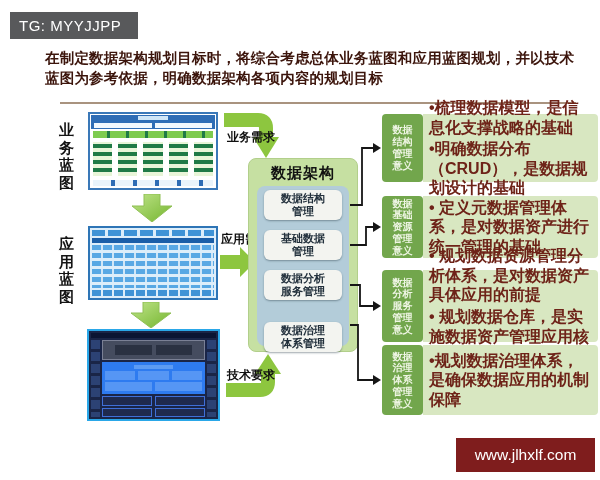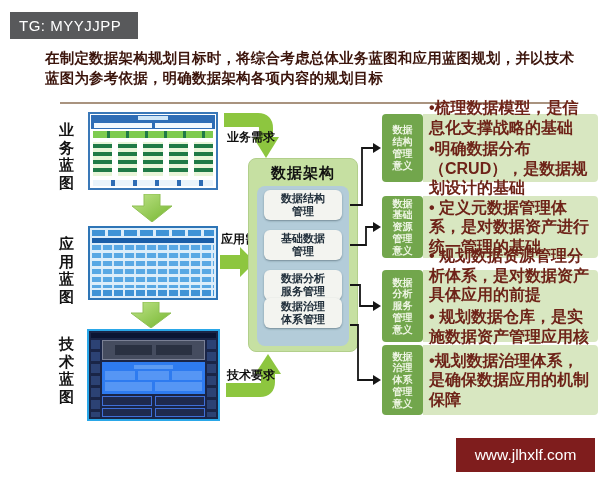--- a/index.html
+++ b/index.html
@@ -96,21 +96,20 @@
 <div id="canvas">
 
   <div class="tg-badge">TG: MYYJJPP</div>
   <div class="site-badge">www.jlhxlf.com</div>
 
   <div class="slide-title">在制定数据架构规划目标时，将综合考虑总体业务蓝图和应用蓝图规划，并以技术蓝图为参考依据，明确数据架构各项内容的规划目标</div>
   <div class="title-divider"></div>
 
   <div class="vlabel vlabel-1">业务蓝图</div>
   <div class="vlabel vlabel-2">应用蓝图</div>
-  <div class="vlabel vlabel-3">技术蓝图</div>
 
   <div class="thumb thumb-biz">
     <div class="biz-head">
       <div class="biz-head-top"></div>
       <div class="biz-head-row">
           <div></div>
           <div></div>
         </div>
     </div>
     <div class="biz-greenbar"></div>
@@ -205,21 +204,21 @@
   <div class="arch-panel">
     <div class="arch-title">数据架构</div>
   </div>
   <div class="arch-inner"></div>
   <div class="module-box" style="top:190px;">数据结构
 管理</div>
   <div class="module-box" style="top:230px;">基础数据
 管理</div>
   <div class="module-box" style="top:270px;">数据分析
 服务管理</div>
-  <div class="module-box" style="top:298px;">数据治理
+  <div class="module-box" style="top:322px;">数据治理
 体系管理</div>
 
   <svg class="connectors" viewBox="0 0 600 480">
     <path d="M350,205 H362 V148 H373" fill="none" stroke="#161616" stroke-width="1.8"></path>
     <polygon points="373,143 373,153 381,148" fill="#161616"></polygon>
     <path d="M350,245 H366 V227 H373" fill="none" stroke="#161616" stroke-width="1.8"></path>
     <polygon points="373,222 373,232 381,227" fill="#161616"></polygon>
     <path d="M350,285 H360 V306 H373" fill="none" stroke="#161616" stroke-width="1.8"></path>
     <polygon points="373,301 373,311 381,306" fill="#161616"></polygon>
     <path d="M350,325 H358 V380 H373" fill="none" stroke="#161616" stroke-width="1.8"></path>

